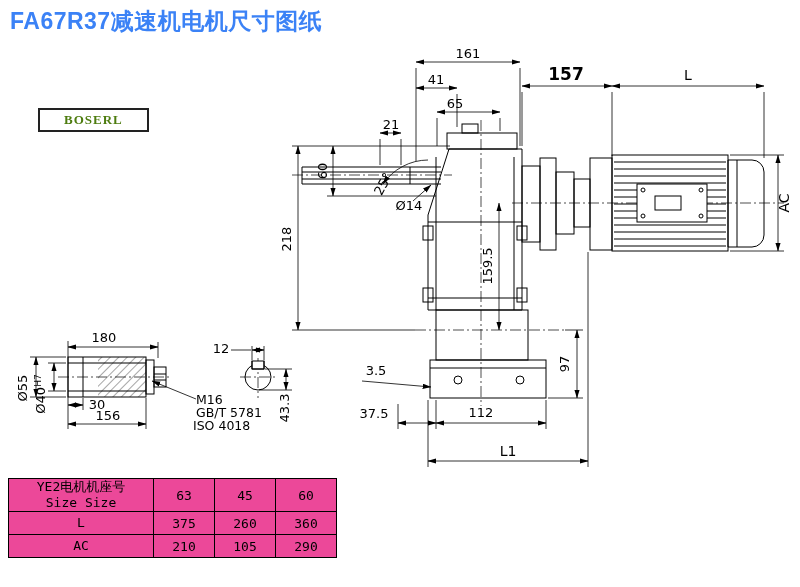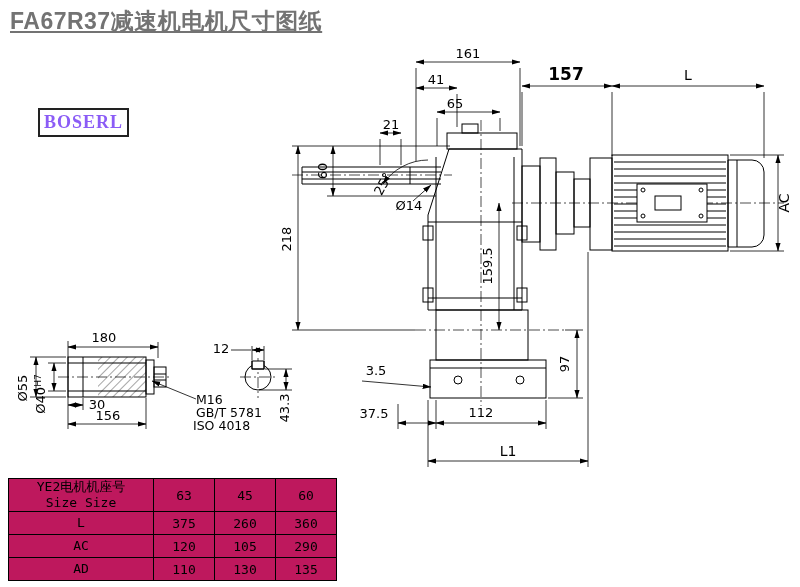--- a/index.html
+++ b/index.html
@@ -1,33 +1,33 @@
 <!DOCTYPE html>
 <html><head>
 <meta charset="utf-8">
 <style>
   html,body{margin:0;padding:0;background:#ffffff;}
   .page{position:relative;width:800px;height:587px;background:#fff;overflow:hidden;
         font-family:"Liberation Sans",sans-serif;color:#000;}
   .title{position:absolute;left:10px;top:6px;font-size:23px;font-weight:bold;
-         color:#737373;letter-spacing:.5px;white-space:nowrap;text-decoration:underline;}
-  .logo{position:absolute;left:38px;top:108px;border:2px solid #222;padding:2px 4px;
-        font-family:"Liberation Serif",serif;font-size:18px;font-weight:bold;
-        color:#8b5cf6;letter-spacing:1px;background:#fff;}
+         color:#3b82f6;letter-spacing:.5px;white-space:nowrap;}
+  .logo{position:absolute;left:38px;top:108px;border:2px solid #222;padding:2px 24px;
+        font-family:"Liberation Serif",serif;font-size:13px;font-weight:bold;
+        color:#4d7c0f;letter-spacing:1px;background:#fff;}
   svg.draw{position:absolute;left:0;top:0;}
   svg .ln{stroke:#000;stroke-width:1;fill:none;}
   svg .fw{stroke:#000;stroke-width:1;fill:#fff;}
   svg .thin{stroke:#000;stroke-width:.8;fill:none;}
   svg .cl{stroke:#000;stroke-width:.7;fill:none;stroke-dasharray:11 3 2 3;}
   svg text{fill:#000;font-family:"DejaVu Sans",sans-serif;font-size:13px;}
   svg text.big{font-size:17px;font-weight:bold;}
   svg text.md{font-size:14px;}
   svg text.sm{font-size:12.5px;}
   .spec-table{position:absolute;left:8px;top:478px;border-collapse:collapse;
-              font-family:"DejaVu Sans Mono",monospace;font-size:13px;background:#be185d;}
+              font-family:"DejaVu Sans Mono",monospace;font-size:13px;background:#ec4899;}
   .spec-table td{border:1px solid #000;text-align:center;padding:0 4px;height:22px;}
   .spec-table td.c1{width:136px;line-height:16px;}
   .spec-table td.cv{width:52px;}
 </style>
 </head>
 <body>
 
 <div class="page">
 
   <div class="title">FA67R37减速机电机尺寸图纸</div>
@@ -247,26 +247,20 @@
       <td class="cv">60</td>
     </tr>
     <tr>
       <td class="c1">L</td>
       <td class="cv">375</td>
       <td class="cv">260</td>
       <td class="cv">360</td>
     </tr>
     <tr>
       <td class="c1">AC</td>
-      <td class="cv">120</td>
+      <td class="cv">210</td>
       <td class="cv">105</td>
       <td class="cv">290</td>
     </tr>
-    <tr>
-      <td class="c1">AD</td>
-      <td class="cv">110</td>
-      <td class="cv">130</td>
-      <td class="cv">135</td>
-    </tr>
   </tbody>
     </table>
 
 </div>
 
 </body></html>

